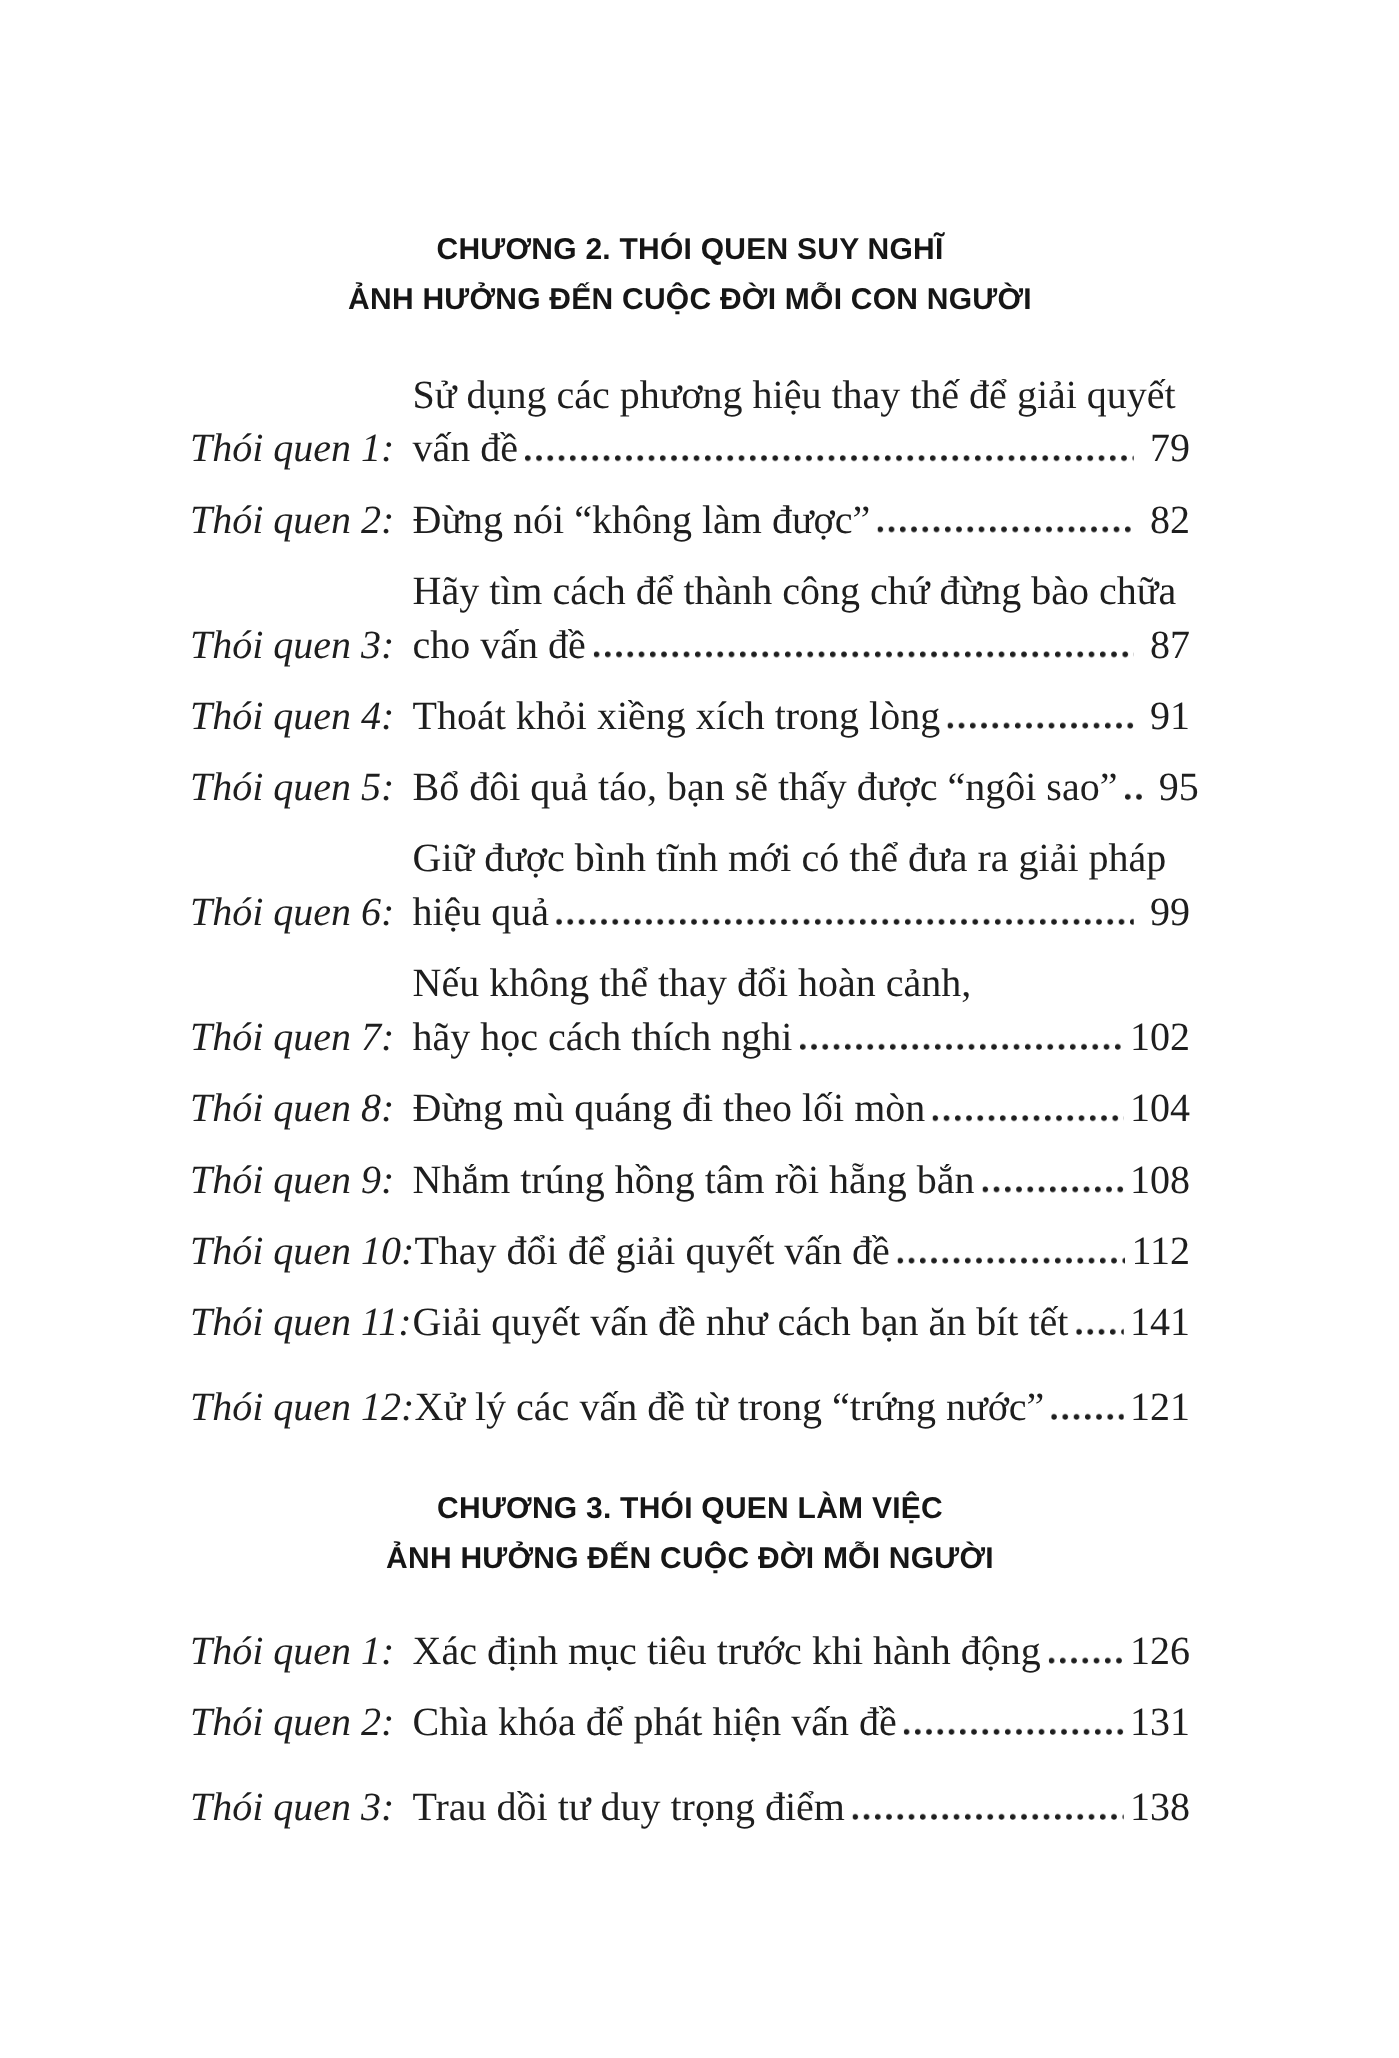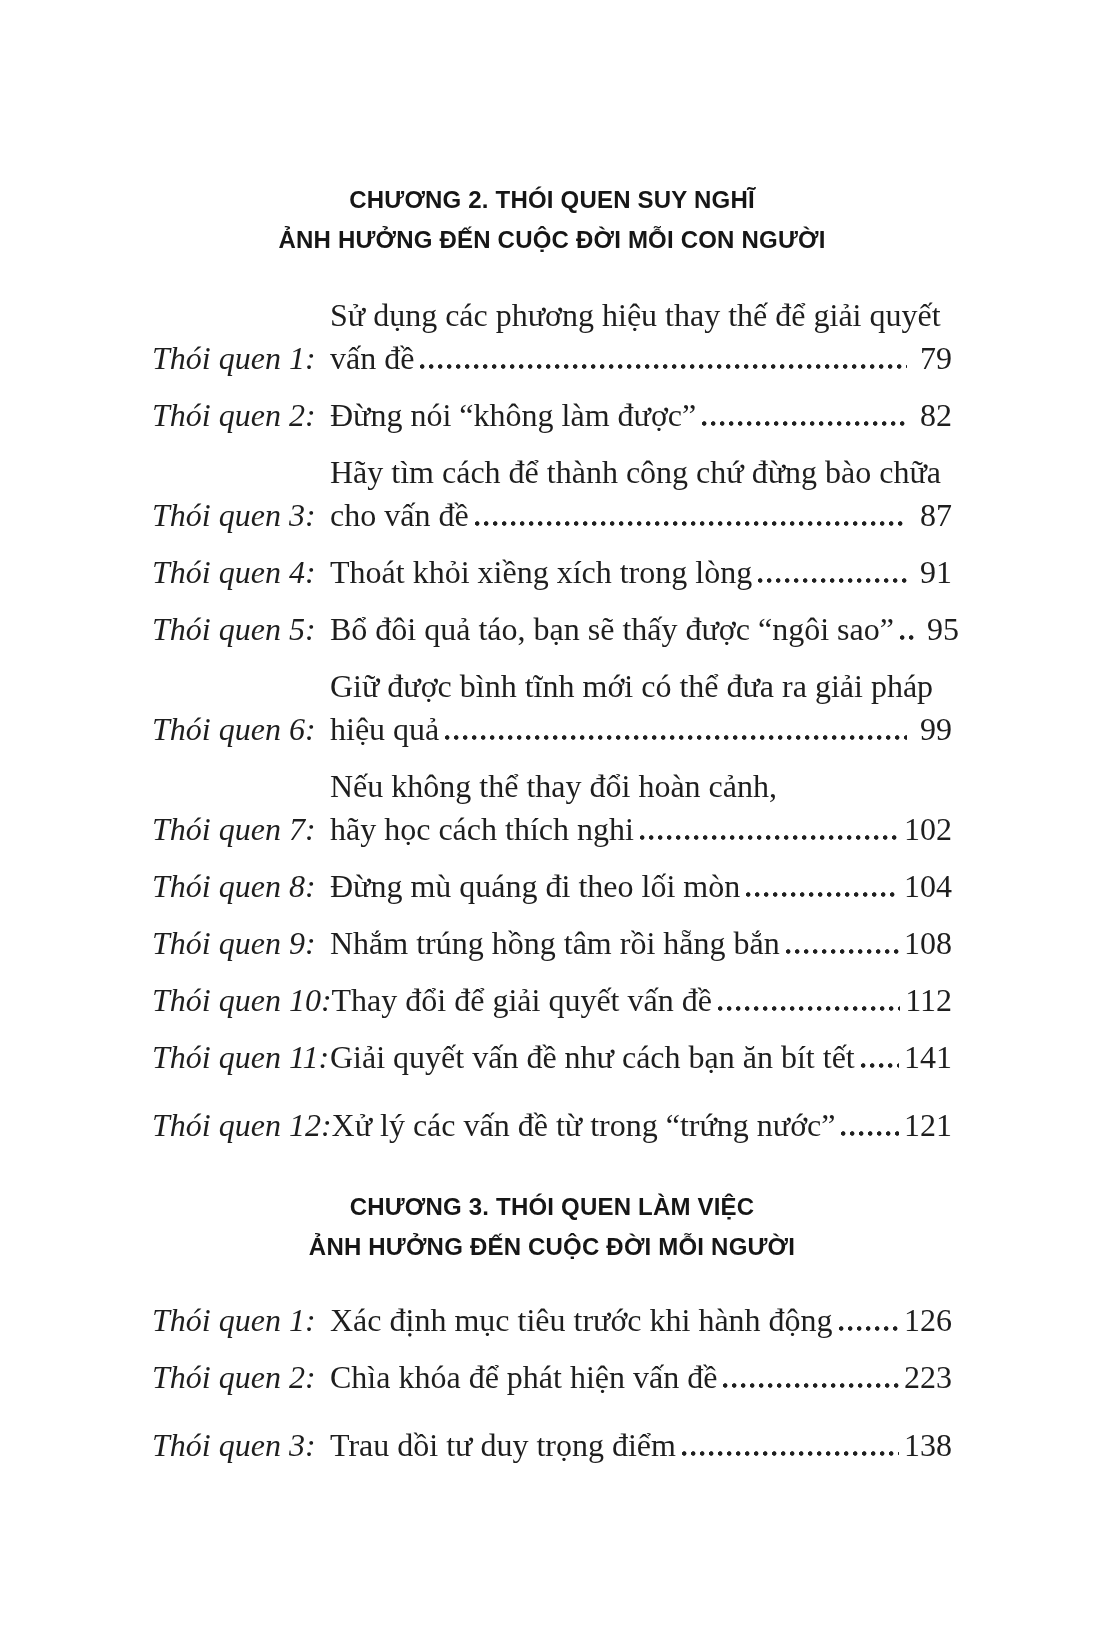--- a/index.html
+++ b/index.html
@@ -233,21 +233,21 @@
             </div>
           </div>
   </div>
 
   <div class="toc-entry">
     <div class="entry-label">Thói quen 2:</div>
     <div class="entry-body">
             <div class="entry-line last">
               <span class="line-text">Chìa khóa để phát hiện vấn đề</span>
               <span class="leader"></span>
-              <span class="page-num">223</span>
+              <span class="page-num">131</span>
             </div>
           </div>
   </div>
 
   <div class="toc-entry">
     <div class="entry-label">Thói quen 3:</div>
     <div class="entry-body">
             <div class="entry-line last">
               <span class="line-text">Trau dồi tư duy trọng điểm</span>
               <span class="leader"></span>

